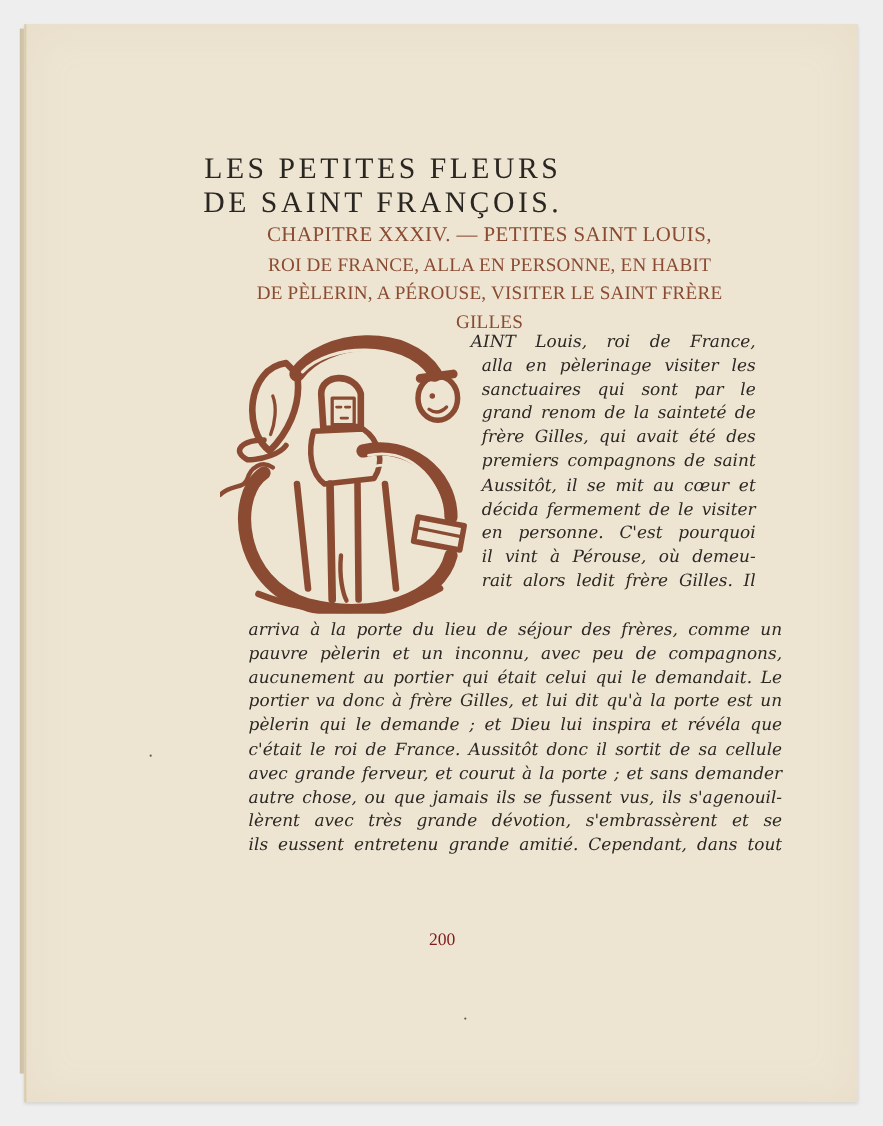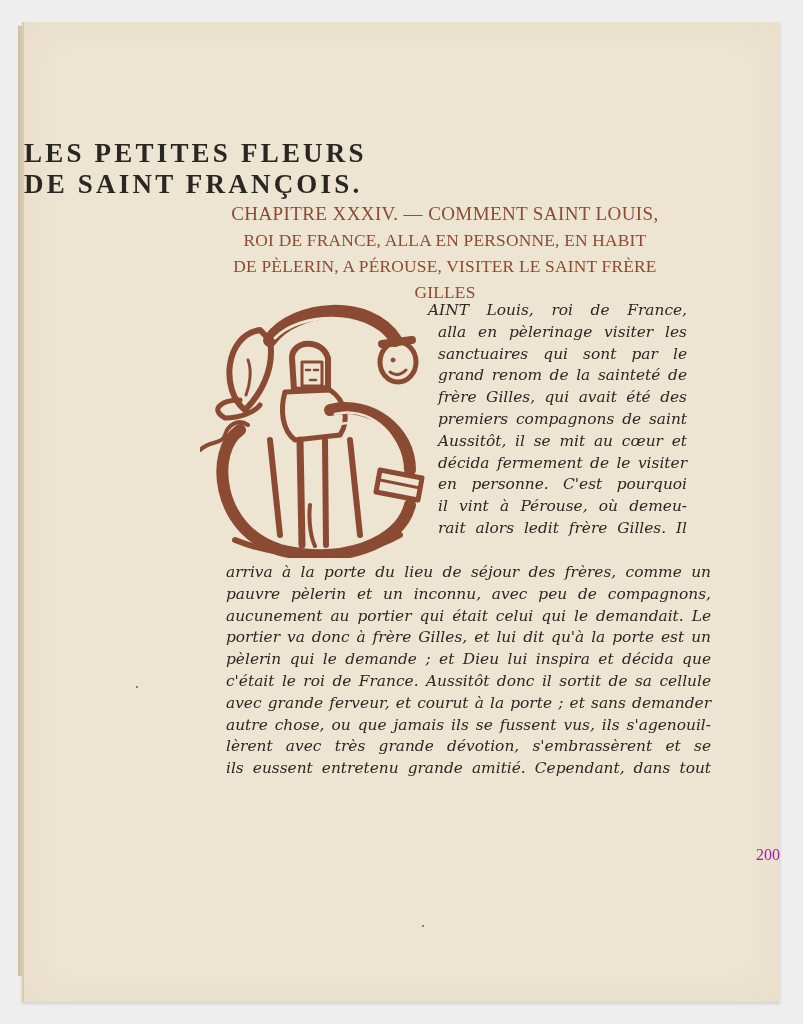--- a/index.html
+++ b/index.html
@@ -18,27 +18,28 @@
       box-shadow: 0 2px 3px rgba(0,0,0,0.12), inset 0 0 40px rgba(200,180,140,0.15);
       border-left: 2px solid #d9ccb0;
     }
     .page-edge-shadow {
       position: absolute; left: 18px; top: 26px; width: 6px; height: 950px;
       background: linear-gradient(to right, #c9bca0, #e7ddc8);
     }
     .title {
       position: absolute;
       left: 0; width: 648px;
+      text-align: center;
       color: #2a2622;
       font-family: "Liberation Serif", serif;
       font-size: 27px;
       letter-spacing: 3.2px;
       line-height: 31px;
       top: 116px;
-      font-weight: bold;
+      font-weight: normal;
     }
     .chapter {
       position: absolute;
       left: 172px; width: 498px;
       text-align: center;
       color: #8a4b32;
       font-family: "Liberation Serif", serif;
       font-size: 17.4px;
       line-height: 26px;
       top: 179px;
@@ -61,40 +62,40 @@
       font-style: italic;
     }
     .col-narrow { left: 404px; width: 259px; top: 278px; }
     .col-narrow .line { text-indent: 0; }
     .col-full { left: 178px; width: 485px; top: 540px; margin-left: 24px; }
     .line { display: block; white-space: nowrap; text-align: justify; text-align-last: justify; }
     .col-narrow .line:not(:first-child) { padding-left: 10px; }
     .page-number {
       position: absolute;
       left: 0; width: 756px; top: 824px;
-      text-align: right;
-      color: #a21caf;
+      text-align: center;
+      color: #7f1d1d;
       font-family: "Liberation Serif", serif;
       font-size: 16px;
     }
     .speck { position: absolute; width: 2px; height: 2px; background: #6b5a45; border-radius: 1px; }
   </style>
 </head>
 <body>
 
 <div class="page-edge-shadow"></div>
 <div class="page">
 
   <div class="title">
     <div>LES PETITES FLEURS</div>
     <div>DE SAINT FRANÇOIS.</div>
   </div>
 
   <div class="chapter">
-    <div class="first">CHAPITRE XXXIV. — COMMENT SAINT LOUIS,</div>
+    <div class="first">CHAPITRE XXXIV. — PETITES SAINT LOUIS,</div>
     <div>ROI DE FRANCE, ALLA EN PERSONNE, EN HABIT</div>
     <div>DE PÈLERIN, A PÉROUSE, VISITER LE SAINT FRÈRE</div>
     <div>GILLES</div>
   </div>
 
   <svg class="dropcap" viewBox="0 0 234 258" fill="none" stroke="#8a4b32" stroke-linecap="round" stroke-linejoin="round">
 
     <path d="M70 40 C 95 5, 170 0, 195 40" stroke-width="14"></path>
     <path d="M75 38 C 100 12, 165 10, 188 42" stroke-width="3" stroke="#ede4d2"></path>
 
@@ -145,21 +146,21 @@
     <span class="line">en personne. C'est pourquoi</span>
     <span class="line">il vint à Pérouse, où demeu-</span>
     <span class="line">rait alors ledit frère Gilles. Il</span>
   </div>
 
   <div class="body-text col-full">
     <span class="line">arriva à la porte du lieu de séjour des frères, comme un</span>
     <span class="line">pauvre pèlerin et un inconnu, avec peu de compagnons,</span>
     <span class="line">aucunement au portier qui était celui qui le demandait. Le</span>
     <span class="line">portier va donc à frère Gilles, et lui dit qu'à la porte est un</span>
-    <span class="line">pèlerin qui le demande ; et Dieu lui inspira et décida que</span>
+    <span class="line">pèlerin qui le demande ; et Dieu lui inspira et révéla que</span>
     <span class="line">c'était le roi de France. Aussitôt donc il sortit de sa cellule</span>
     <span class="line">avec grande ferveur, et courut à la porte ; et sans demander</span>
     <span class="line">autre chose, ou que jamais ils se fussent vus, ils s'agenouil-</span>
     <span class="line">lèrent avec très grande dévotion, s'embrassèrent et se</span>
     <span class="line">ils eussent entretenu grande amitié. Cependant, dans tout</span>
   </div>
 
   <div class="page-number">200</div>
 
   <div class="speck" style="left:112px; top:664px;"></div>

